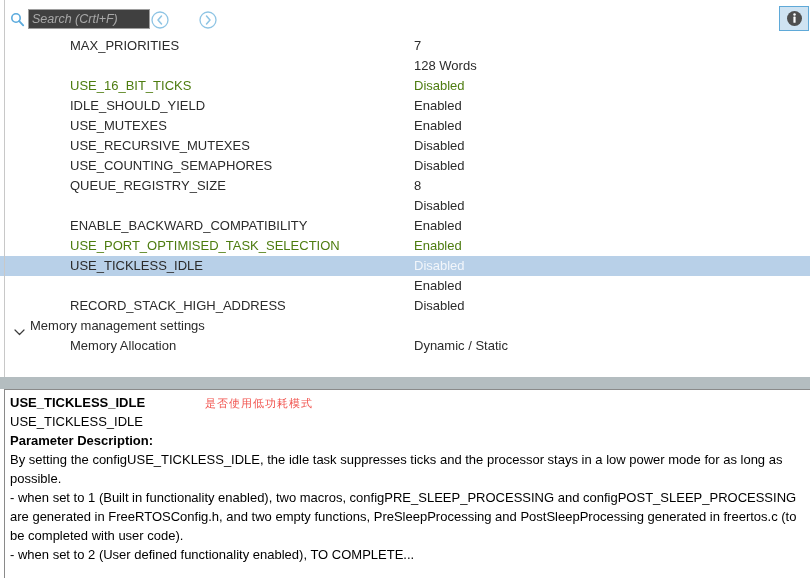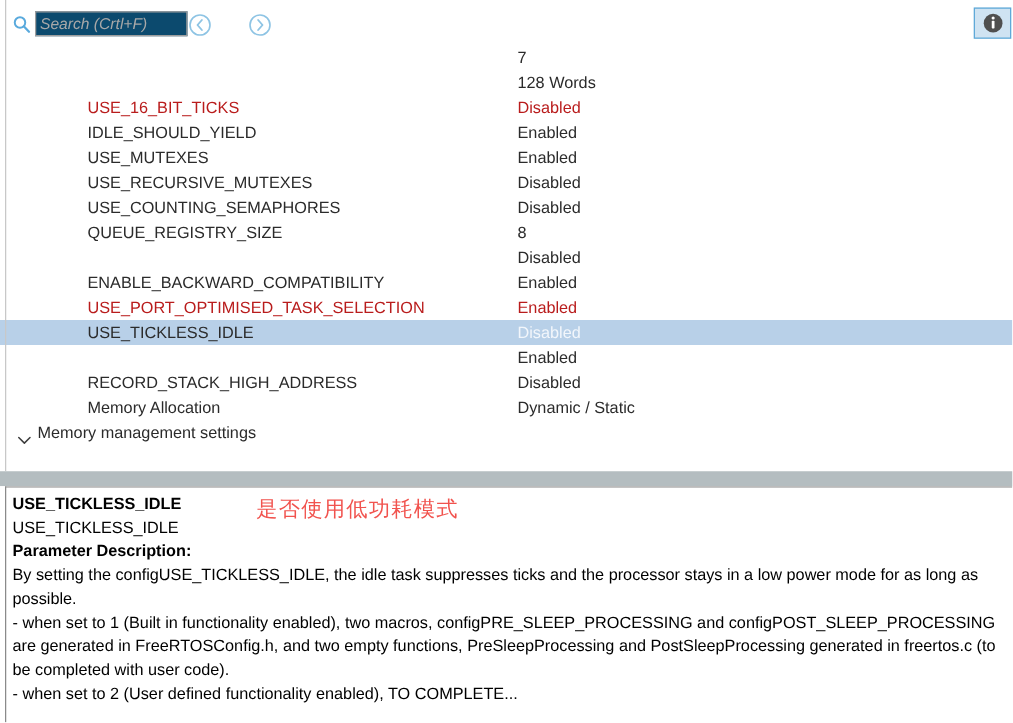--- a/index.html
+++ b/index.html
@@ -39,21 +39,21 @@
   .mag-icon {
     width: 15px; height: 15px;
     margin-right: 3px;
     display: block;
   }
   .search-box {
     width: 122px;
     height: 20px;
     box-sizing: border-box;
     border: 1px solid #9e9e9e;
-    background: #0c4a6e;
+    background: #404040;
     font-family: "Liberation Sans", sans-serif;
     font-size: 12.5px;
     font-style: italic;
     color: #a8a8a8;
     padding: 0 3px;
     outline: none;
   }
   .search-box::placeholder {
     color: #a8a8a8;
     font-style: italic;
@@ -106,21 +106,21 @@
   .row .name {
     position: absolute;
     left: 70px; top: 0;
     color: #2b2b2b;
   }
   .row .value {
     position: absolute;
     left: 414px; top: 0;
     color: #2b2b2b;
   }
-  .row.dim .name, .row.dim .value { color: #b91c1c; }
+  .row.dim .name, .row.dim .value { color: #4d7c0f; }
   .row.selected {
     background: #b8d0e8;
   }
   .row.selected .name { color: #2b2b2b; }
   .row.selected .value { color: #f2f6fb; }
 
   .row.group .name {
     left: 30px;
     color: #2b2b2b;
   }
@@ -174,21 +174,21 @@
     font-size: 13px;
     line-height: 19px;
     color: #000000;
   }
   .d-bold { font-weight: bold; }
   .d-line { white-space: nowrap; }
   #cn-note {
     position: absolute;
     left: 205px; top: 7px;
     color: #f1534e;
-    font-size: 17px;
+    font-size: 11px;
     font-family: "DejaVu Sans", sans-serif;
     letter-spacing: 1px;
     white-space: nowrap;
   }
   .para { margin: 0; }
 </style>
 </head>
 <body>
 
 <div id="toolbar">
@@ -224,20 +224,21 @@
       <circle cx="8.5" cy="4.4" r="1.25" fill="#ffffff"></circle>
       <rect x="7.4" y="6.6" width="2.2" height="6.2" rx="0.6" fill="#ffffff"></rect>
     </svg>
   </div>
 </div>
 
 <div id="tree-panel">
   <div id="tree-left-rule"></div>
   <div id="tree-rows">
       <div class="row">
+        <span class="name">MAX_PRIORITIES</span>
         <span class="value">7</span>
       </div>
       <div class="row">
         <span class="value">128 Words</span>
       </div>
       <div class="row dim">
         <span class="name">USE_16_BIT_TICKS</span>
         <span class="value">Disabled</span>
       </div>
       <div class="row">
@@ -274,30 +275,30 @@
       <div class="row selected">
         <span class="name">USE_TICKLESS_IDLE</span>
         <span class="value">Disabled</span>
       </div>
       <div class="row">
         <span class="value">Enabled</span>
       </div>
       <div class="row">
         <span class="name">RECORD_STACK_HIGH_ADDRESS</span>
         <span class="value">Disabled</span>
-      </div>
-      <div class="row">
-        <span class="name">Memory Allocation</span>
-        <span class="value">Dynamic / Static</span>
       </div>
       <div class="row group">
         <span class="chev"><svg width="11" height="8" viewBox="0 0 11 8">
             <polyline points="1,2 5.5,6.5 10,2" fill="none" stroke="#3c3c3c" stroke-width="1.2" stroke-linecap="round" stroke-linejoin="round"></polyline>
           </svg></span>
         <span class="name">Memory management settings</span>
+      </div>
+      <div class="row">
+        <span class="name">Memory Allocation</span>
+        <span class="value">Dynamic / Static</span>
       </div>
     </div>
 </div>
 
 <div id="splitter">
   <div id="splitter-inner"></div>
 </div>
 
 <div id="desc-panel">
   <div id="desc-top-rule"></div>

